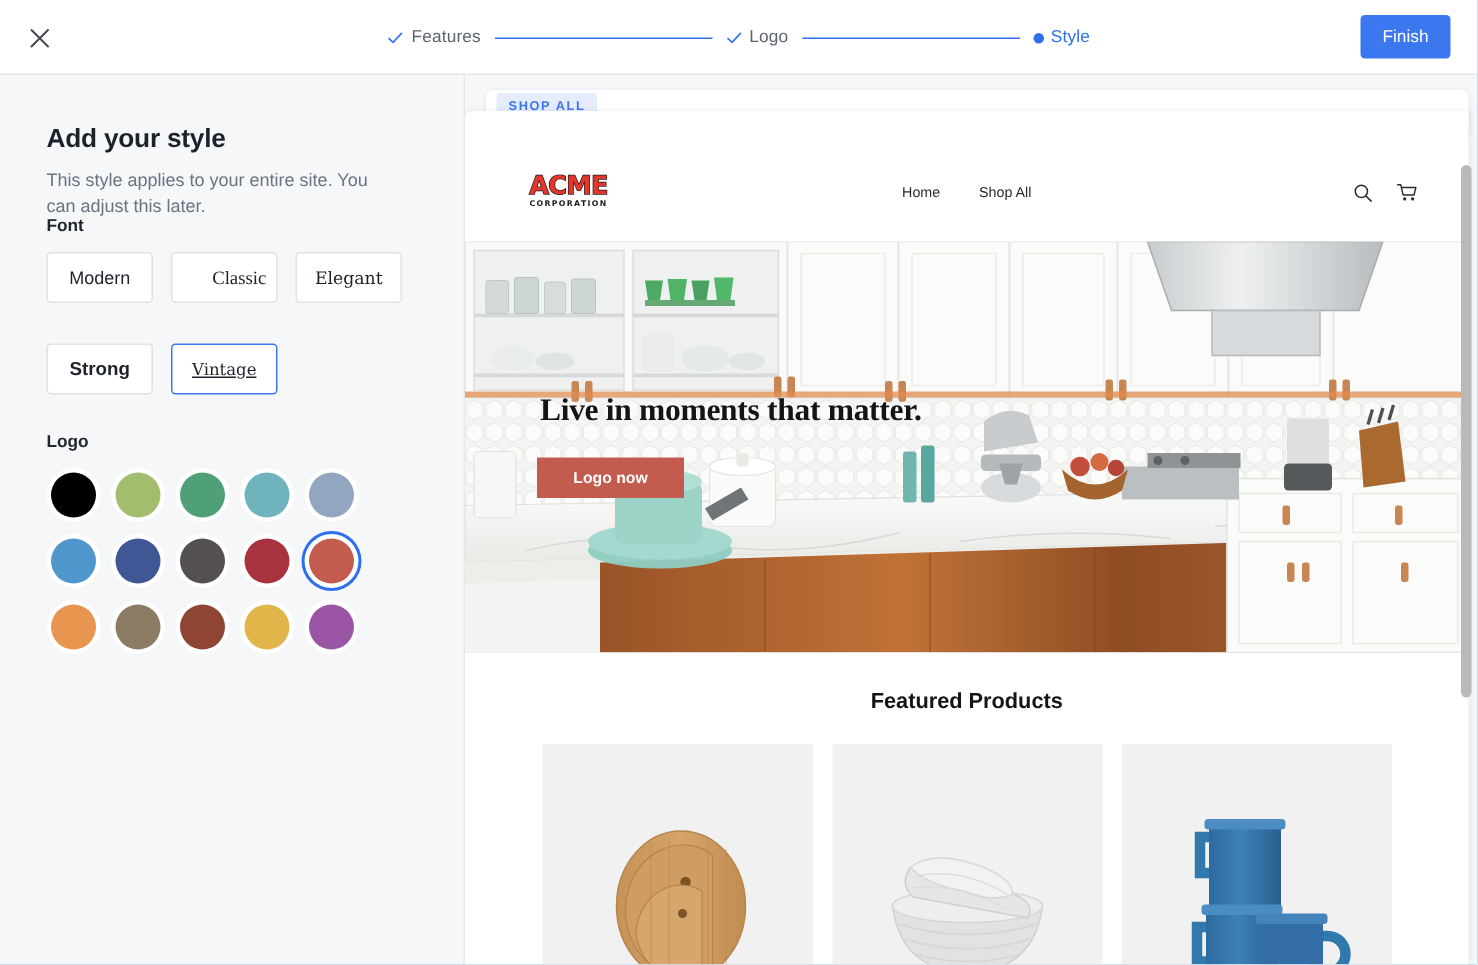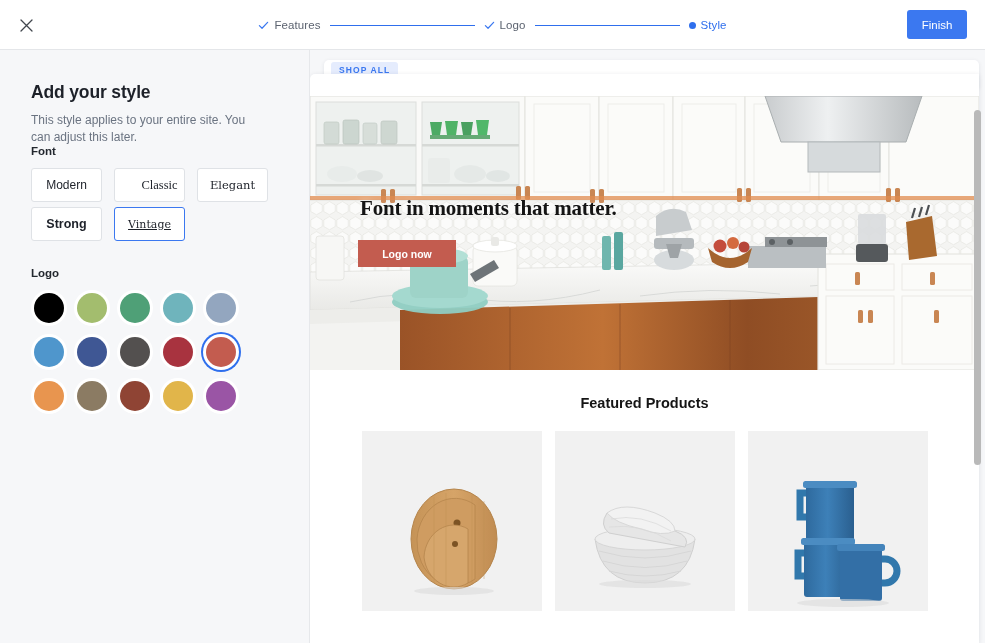--- a/index.html
+++ b/index.html
@@ -70,21 +70,21 @@
   .panel-sub {
     font-size: 12px; color: #6a7381; line-height: 16.5px;
     width: 228px; 
   }
   .section-label {
     font-size: 11.5px; font-weight: bold; color: #22272e;
     margin-bottom: 11px;
   }
   .font-grid {
     display: grid; grid-template-columns: repeat(3, 71px);
-    gap: 5px 12px; margin-bottom: 26px;
+    gap: 27px 12px; margin-bottom: 26px;
   }
   .font-chip {
     height: 34px; background: #ffffff;
     border: 1px solid #dfe2e6; border-radius: 3px;
     display: flex; align-items: center; justify-content: center;
     font-size: 12px; color: #1d2129; cursor: pointer;
     user-select: none;
   }
   .font-chip.selected { border: 1.5px solid #3b78f0; }
   .font-chip.f-modern  { font-family: "Liberation Sans", sans-serif; }
@@ -349,20 +349,45 @@
   <div class="preview-area">
 
     <div class="stack-card-back"></div>
     <div class="tab-chip tab-shopall">SHOP ALL</div>
 
     <div class="stack-card-mid">
       <div class="tab-chip tab-home">HOME</div>
 
       <div class="site">
 
+        <div class="site-header">
+          <div class="logo">
+            <div class="logo-acme">ACME</div>
+            <div class="logo-corp">CORPORATION</div>
+          </div>
+          <div class="site-nav">
+            <a>Home</a>
+            <a>Shop All</a>
+          </div>
+          <div class="site-icons">
+            <span>
+              <svg width="13" height="13" viewBox="0 0 14 14">
+                <circle cx="6" cy="6" r="4.4" stroke="#272b31" stroke-width="1.1" fill="none"></circle>
+                <path d="M9.3 9.3 L13 13" stroke="#272b31" stroke-width="1.1" stroke-linecap="round"></path>
+              </svg>
+            </span>
+            <span>
+              <svg width="14" height="13" viewBox="0 0 16 15">
+                <path d="M0.8 1.4 H3.2 L5 9.2 H13.4 L14.8 3.4 H3.7" stroke="#272b31" stroke-width="1.1" fill="none" stroke-linejoin="round" stroke-linecap="round"></path>
+                <circle cx="6.2" cy="12.3" r="1.25" fill="#272b31"></circle>
+                <circle cx="12.3" cy="12.3" r="1.25" fill="#272b31"></circle>
+              </svg>
+            </span>
+          </div>
+        </div>
 
         <div class="hero">
           <svg class="hero-img" viewBox="0 0 669 274" preserveAspectRatio="none">
             <defs>
               <linearGradient id="counterG" x1="0" y1="0" x2="0" y2="1">
                 <stop offset="0%" stop-color="#fbfbfa"></stop>
                 <stop offset="100%" stop-color="#e9e9e6"></stop>
               </linearGradient>
               <linearGradient id="woodG" x1="0" y1="0" x2="1" y2="0">
                 <stop offset="0%" stop-color="#9a5327"></stop>
@@ -523,21 +548,21 @@
               <path d="M616 119 l3 -10"></path>
             </g>
 
             <rect x="548" y="118" width="28" height="30" rx="2" fill="#d9dcde" opacity=".9"></rect>
             <rect x="546" y="148" width="32" height="18" rx="3" fill="#55595c"></rect>
 
             <ellipse cx="556" cy="266" rx="44" ry="14" fill="#b87a3c" opacity="0"></ellipse>
             <path d="M402 268 q46 -18 92 0 l0 8 l-92 0 z" fill="#b2763b" opacity="0"></path>
           </svg>
 
-          <div class="hero-text">Font in moments that matter.</div>
+          <div class="hero-text">Live in moments that matter.</div>
           <div class="hero-btn" id="hero-cta" style="background: rgb(195, 92, 79);">Logo now</div>
         </div>
 
         <div class="featured">
           <div class="featured-title">Featured Products</div>
           <div class="product-row">
 
             <div class="product-card">
               <svg viewBox="0 0 180 180" width="180" height="180">
                 <rect width="180" height="180" fill="#f1f1f1"></rect>

